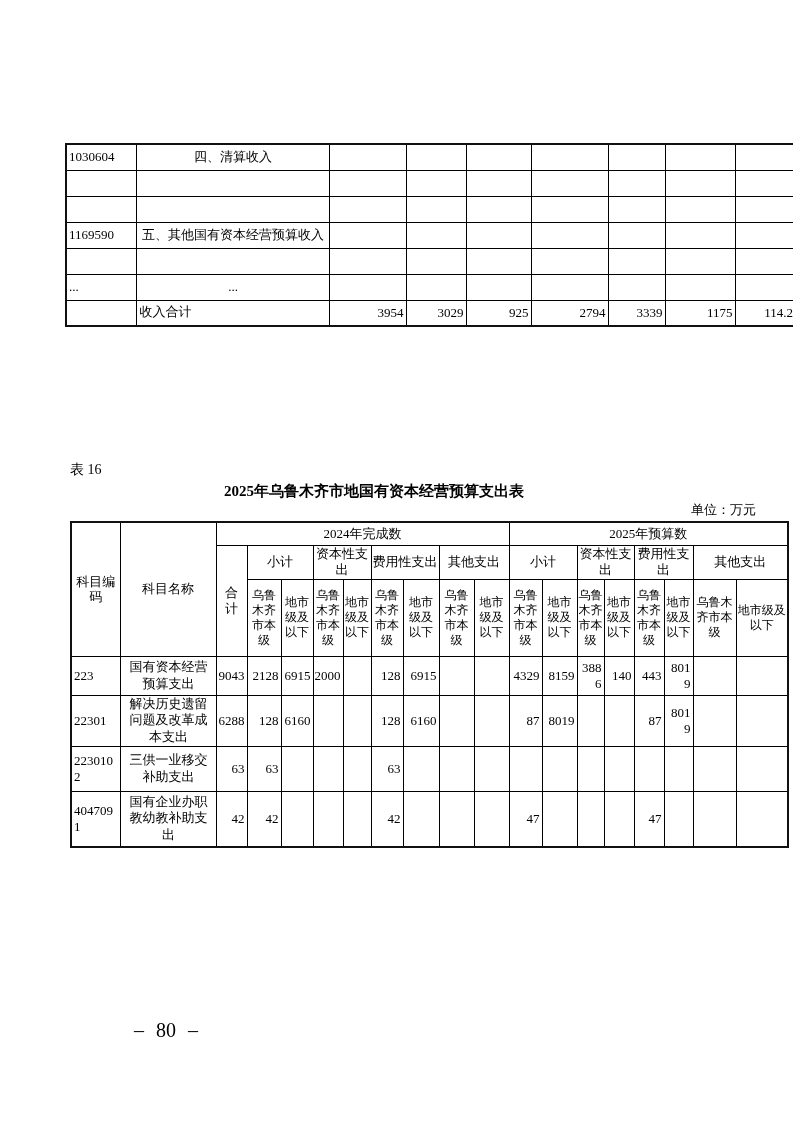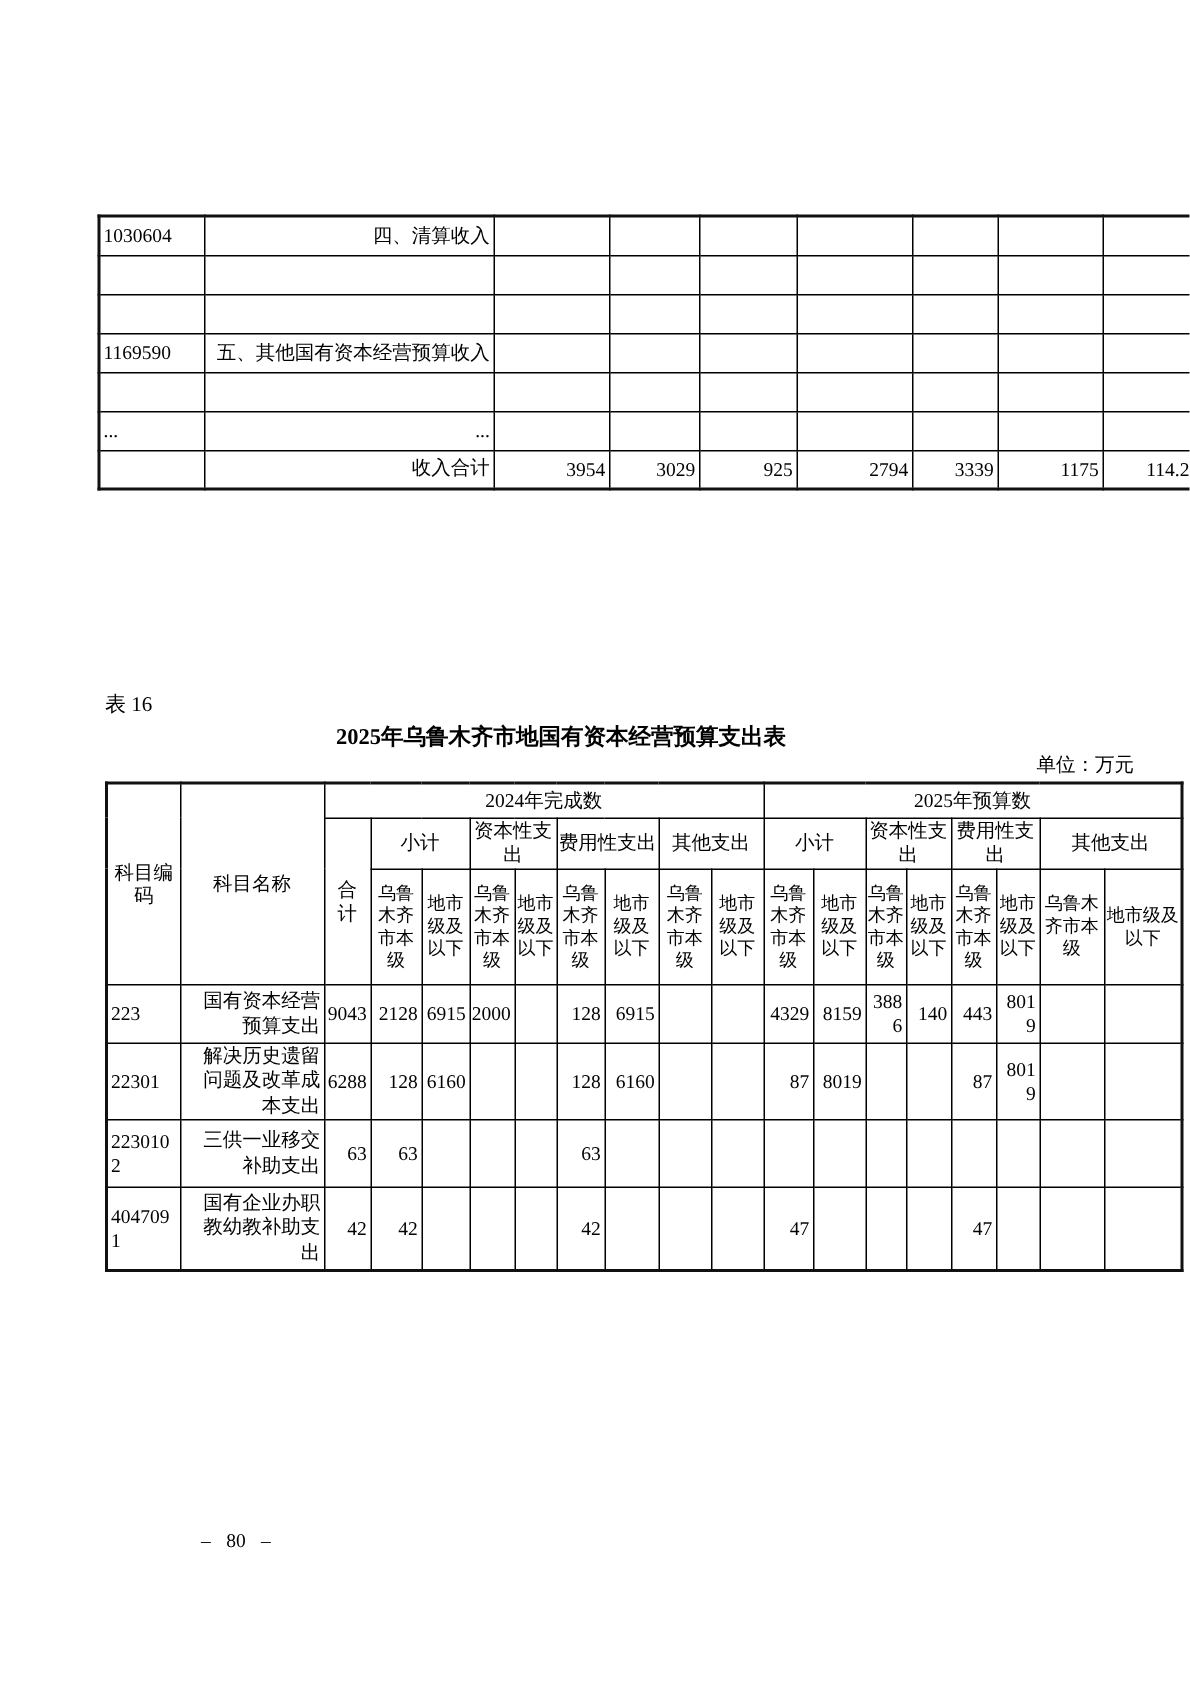--- a/index.html
+++ b/index.html
@@ -5,32 +5,32 @@
   html,body{margin:0;padding:0;}
   body{width:793px;height:1122px;background:#fff;position:relative;
        font-family:"Liberation Serif","DejaVu Serif",serif;color:#000;}
   .page{position:absolute;inset:0;background:#fff;margin-left:32px;}
   table{border-collapse:collapse;table-layout:fixed;position:absolute;background:#fff;}
   td{border:1px solid #000;font-size:13px;vertical-align:middle;padding:0;overflow:hidden;word-break:break-all;}
   .t1{left:33px;top:143px;width:730px;border:2px solid #111;}
   .t1 tr{height:26px;}
   .t2{left:38px;top:521px;width:717px;border:2px solid #111;}
   .code{text-align:left;padding:0 1px 0 2px;}
-  .name{text-align:right;padding:0 2px 0 3px;line-height:1.3;}
+  .name{text-align:center;padding:0 2px 0 3px;line-height:1.3;}
   .num{text-align:right;padding:0 2px 0 1px;}
-  .center{text-align:right;}
+  .center{text-align:left;}
   .h{font-weight:normal;text-align:center;padding:0 1px;line-height:1.2;font-size:13px;}
   .h.sub{font-size:12px;line-height:1.25;}
   .tot{padding:0 7px;}
   .hr1{height:23px;}.hr2{height:34px;}.hr3{height:77px;}
   .dr1{height:39px;}.dr2{height:51px;}.dr3{height:45px;}.dr4{height:55px;}
   .lbl{position:absolute;left:38px;top:461px;font-size:14px;font-family:Liberation Serif, serif;}
   .ttl{position:absolute;left:0;top:482px;width:684px;text-align:center;font-weight:bold;font-size:15px;}
   .unit{position:absolute;right:37px;top:501px;font-size:13px;}
-  .pgnum{position:absolute;left:102px;top:1019px;font-size:13px;word-spacing:7px;}
+  .pgnum{position:absolute;left:102px;top:1019px;font-size:20px;word-spacing:7px;}
 </style>
 </head>
 <body>
 
 <div class="page">
 
   <table class="t1">
     <colgroup>
       <col style="width:70px">
         <col style="width:193px">

